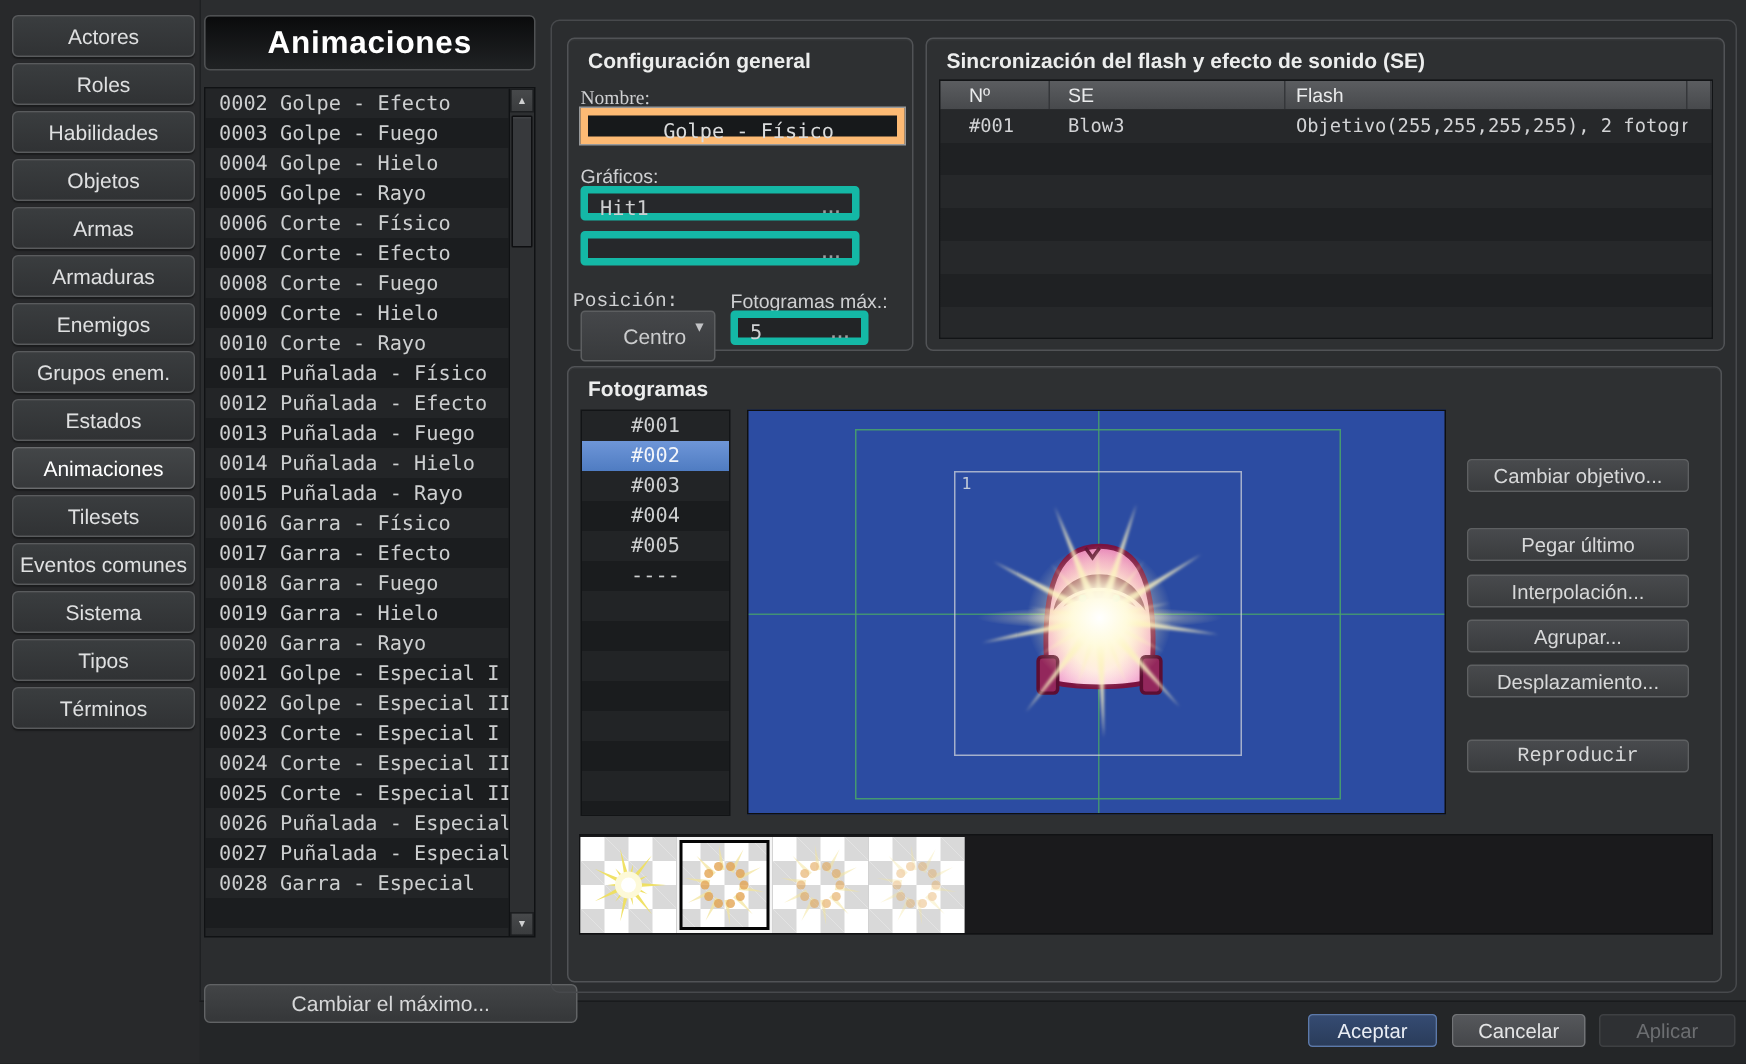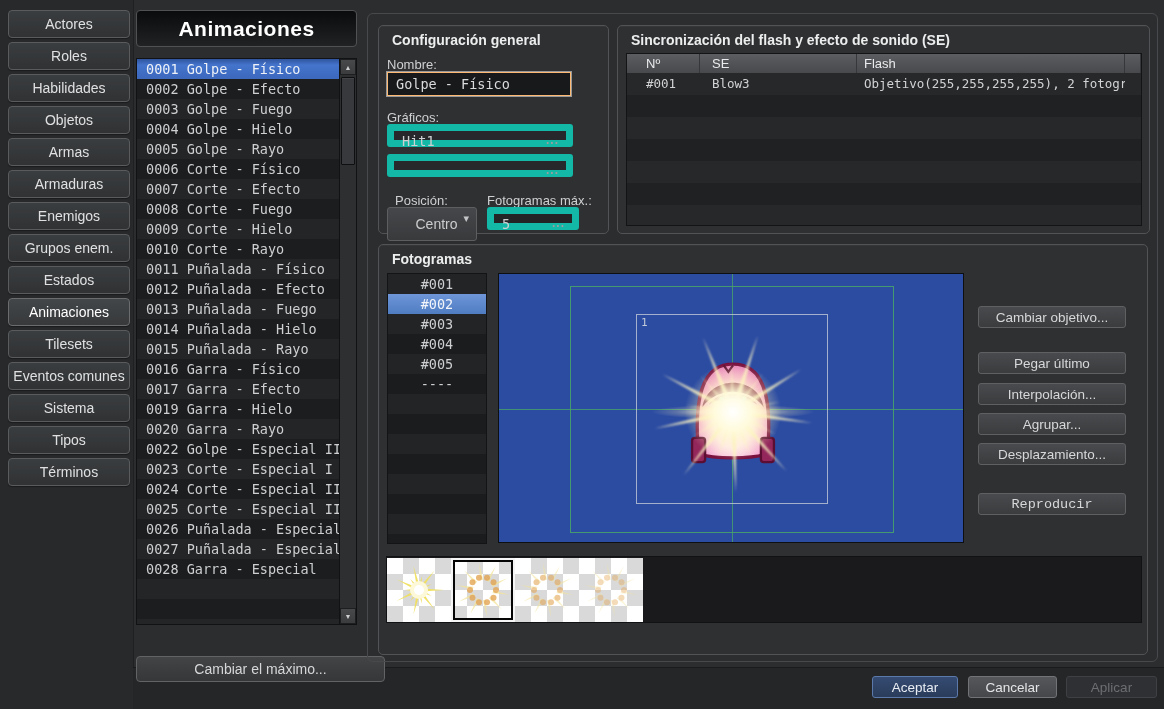--- a/index.html
+++ b/index.html
@@ -70,27 +70,27 @@
 
   .groupbox { position:absolute; border:1px solid #515356; border-radius:5px; background:#2e3032; box-shadow:inset 0 1px 0 rgba(255,255,255,.03); }
   #config-box { left:378px; top:25px;  width:231px; height:209px; }
   #sync-box   { left:617px; top:25px;  width:533px; height:209px; }
   #frames-box { left:378px; top:244px; width:770px; height:411px; }
   .box-title  { position:absolute; left:13px; top:6px; font-weight:bold; font-size:14px; color:#eceded; white-space:nowrap; }
 
   .field-label { position:absolute; font-size:13px; color:#cfd0d2; white-space:nowrap; }
 
   #name-input {
-    position:absolute; left:8px; top:46px; width:184px; height:24px;
-    background:#17191b; border:1px solid #fdba74; box-shadow:0 0 0 1px #97999b;
+    position:absolute; left:8px; top:46px; width:216px; height:24px;
+    background:#17191b; border:5px solid #fdba74; box-shadow:0 0 0 1px #97999b;
     color:#dadbdc; font-family:"DejaVu Sans Mono", monospace; font-size:13.5px;
-    line-height:22px; padding-left:8px; white-space:nowrap;
+    line-height:22px; padding-left:8px; white-space:nowrap;text-align:center;
   }
   .pick-field {
-    position:absolute; height:23px; background:#26282b; border:7px solid #14b8a6; border-radius:3px;
+    position:absolute; height:23px; background:#26282b; border:5px solid #14b8a6; border-radius:3px;
     color:#cfd0d2; font-family:"DejaVu Sans Mono", monospace; font-size:13.5px;
     line-height:21px; padding-left:8px; text-align:left; white-space:nowrap;
   }
   .pick-field .dots { position:absolute; right:7px; top:0; line-height:19px; color:#9b9d9f; font-family:"Liberation Sans",sans-serif; font-weight:bold; font-size:12px; letter-spacing:1px; }
   .select-field {
     position:absolute; height:34px; border:1px solid #5c5e60; border-radius:3px;
     background:linear-gradient(180deg,#45474a,#383a3c);
     color:#cbcccd; font-size:14px; line-height:21px; padding-left:9px; text-align:center; white-space:nowrap;
   }
   .select-field .chev { position:absolute; right:7px; top:0; line-height:21px; font-size:11px; color:#c3c4c6; }
@@ -170,71 +170,72 @@
       <button class="side-btn">Tilesets</button>
       <button class="side-btn">Eventos comunes</button>
       <button class="side-btn">Sistema</button>
       <button class="side-btn">Tipos</button>
       <button class="side-btn">Términos</button>
     </div>
 
   <div class="abs" id="list-title">Animaciones</div>
   <div class="abs" id="anim-list">
     <div id="anim-rows">
-        <div class="anim-row selected">0001 Golpe - Físico</div>
         <div class="anim-row">0002 Golpe - Efecto</div>
         <div class="anim-row">0003 Golpe - Fuego</div>
         <div class="anim-row">0004 Golpe - Hielo</div>
         <div class="anim-row">0005 Golpe - Rayo</div>
         <div class="anim-row">0006 Corte - Físico</div>
         <div class="anim-row">0007 Corte - Efecto</div>
         <div class="anim-row">0008 Corte - Fuego</div>
         <div class="anim-row">0009 Corte - Hielo</div>
         <div class="anim-row">0010 Corte - Rayo</div>
         <div class="anim-row">0011 Puñalada - Físico</div>
         <div class="anim-row">0012 Puñalada - Efecto</div>
         <div class="anim-row">0013 Puñalada - Fuego</div>
         <div class="anim-row">0014 Puñalada - Hielo</div>
         <div class="anim-row">0015 Puñalada - Rayo</div>
         <div class="anim-row">0016 Garra - Físico</div>
         <div class="anim-row">0017 Garra - Efecto</div>
+        <div class="anim-row">0018 Garra - Fuego</div>
         <div class="anim-row">0019 Garra - Hielo</div>
         <div class="anim-row">0020 Garra - Rayo</div>
+        <div class="anim-row">0021 Golpe - Especial I</div>
         <div class="anim-row">0022 Golpe - Especial II</div>
         <div class="anim-row">0023 Corte - Especial I</div>
         <div class="anim-row">0024 Corte - Especial II</div>
         <div class="anim-row">0025 Corte - Especial III</div>
         <div class="anim-row">0026 Puñalada - Especial I</div>
         <div class="anim-row">0027 Puñalada - Especial II</div>
         <div class="anim-row">0028 Garra - Especial</div>
       </div>
     <div id="anim-scrollbar">
       <div class="scroll-btn" id="scroll-up">▲</div>
       <div id="scroll-thumb"></div>
       <div class="scroll-btn" id="scroll-down">▼</div>
     </div>
   </div>
   <button class="abs" id="change-max-btn">Cambiar el máximo...</button>
 
   <div class="abs" id="dialog-panel"></div>
 
   <div class="groupbox" id="config-box">
     <div class="box-title">Configuración general</div>
-    <div class="field-label" style="left:8px; top:31px;">Nombre:</div>
+    <div class="field-label" style="left:8px; top:31px;font-family:Liberation Serif, serif;">Nombre:</div>
     <div id="name-input">Golpe - Físico</div>
     <div class="field-label" style="left:8px; top:84px;">Gráficos:</div>
     <button class="pick-field" style="left:8px; top:98px; width:186px;">
       <span>Hit1</span>
       <span class="dots">...</span>
     </button>
     <button class="pick-field" style="left:8px; top:128px; width:186px;">
       <span></span>
       <span class="dots">...</span>
     </button>
-    <div class="field-label" style="left:16px; top:167px;">Posición:</div>
+    <div class="field-label" style="left:3px; top:167px;font-family:Liberation Mono, monospace;">Posición:</div>
     <div class="field-label" style="left:108px; top:167px;">Fotogramas máx.:</div>
     <button class="select-field" style="left:8px; top:181px; width:90px;">
       <span>Centro</span>
       <span class="chev">▾</span>
     </button>
     <button class="pick-field" style="left:108px; top:181px; width:92px; background:#222426;">
       <span>5</span>
       <span class="dots">...</span>
     </button>
   </div>

